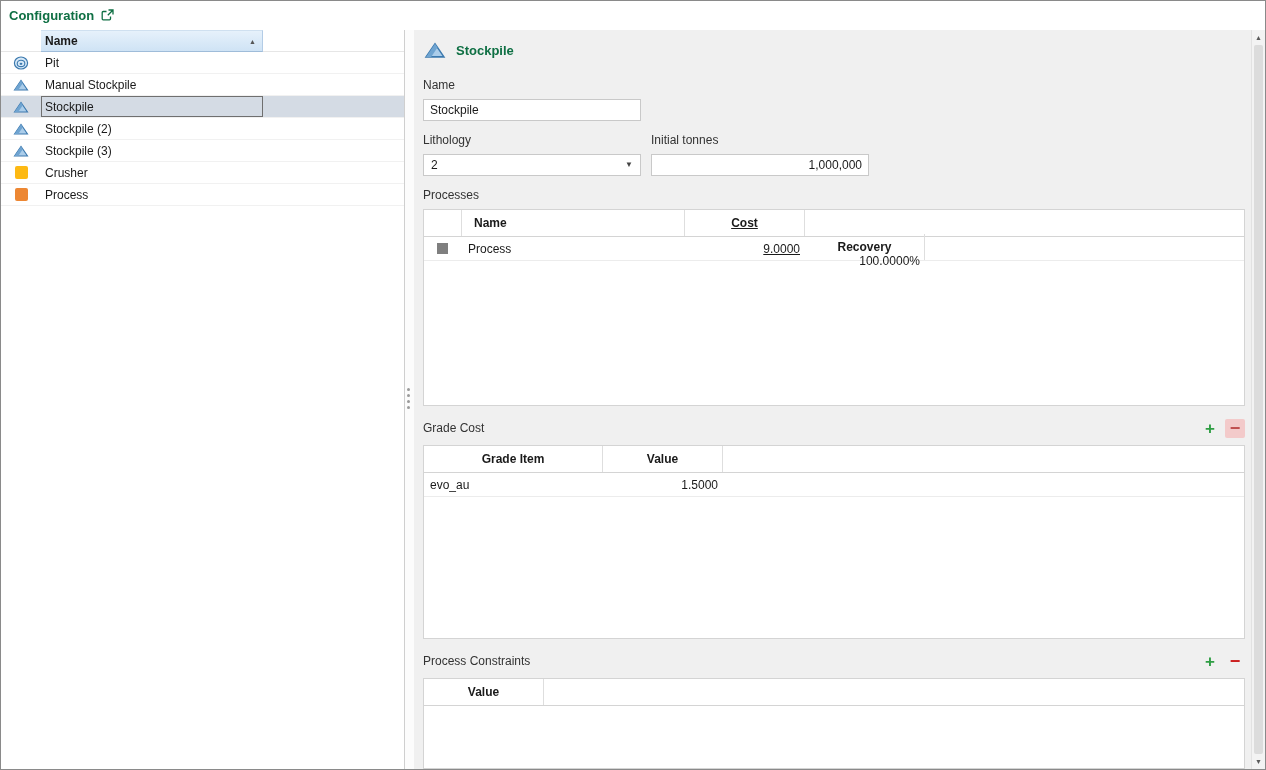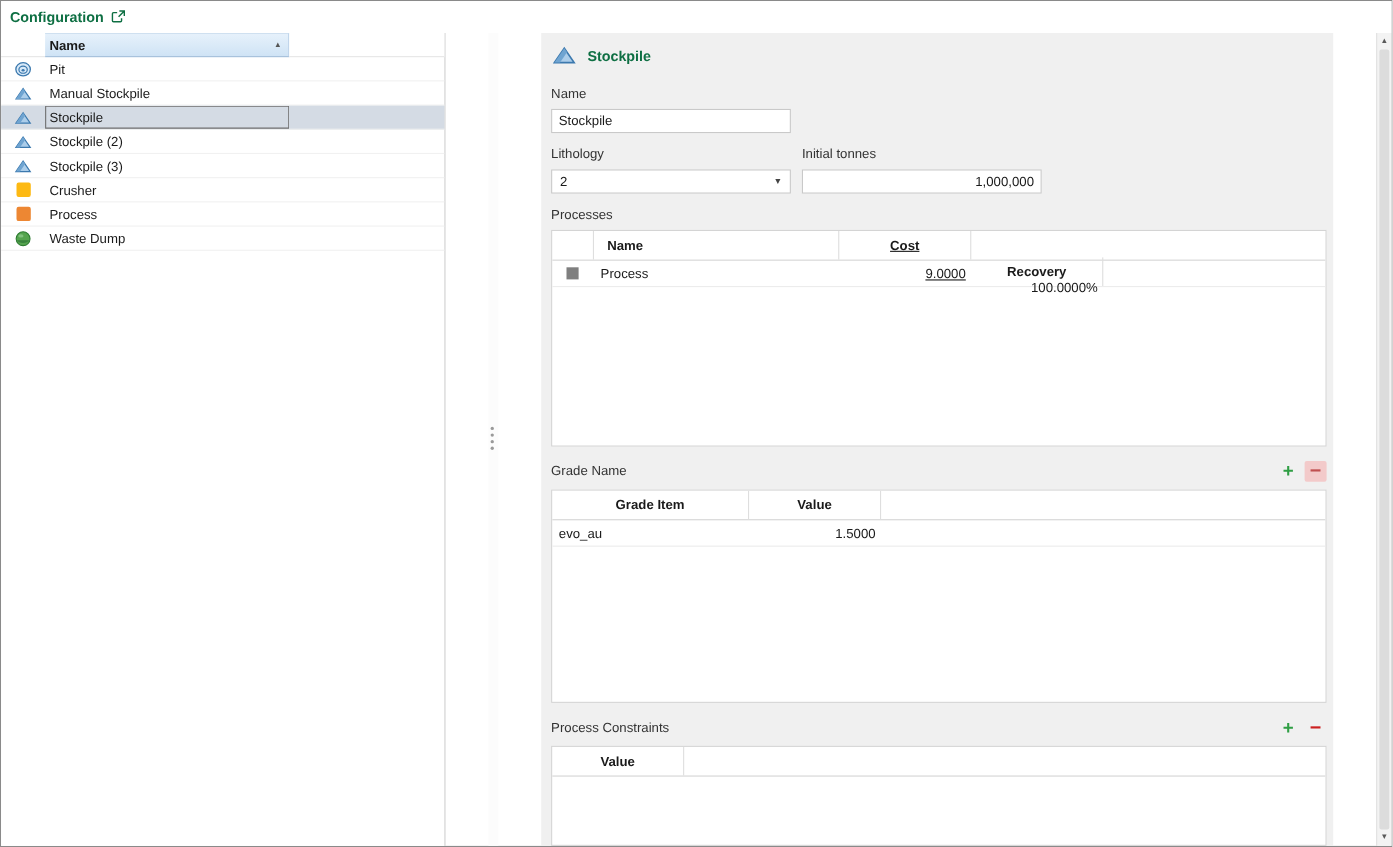--- a/index.html
+++ b/index.html
@@ -15,21 +15,21 @@
     width:1266px;height:770px;overflow:hidden;
     font-family:"Liberation Sans","DejaVu Sans",sans-serif;
     font-size:12px;color:var(--text);background:#fff;
   }
   .window{width:1266px;height:770px;border:1px solid #8a8a8a;display:flex;flex-direction:column;background:#fff;}
   
   .titlebar{height:29px;flex:0 0 29px;display:flex;align-items:center;padding-left:8px;gap:7px;background:#fff;}
   .titlebar .title{font-weight:bold;font-size:13px;color:var(--green);}
   .popout{display:flex;align-items:center;}
   
-  .content{flex:1;display:flex;min-height:0;gap:39px;}
+  .content{flex:1;display:flex;min-height:0;}
   
   .left-panel{width:404px;flex:0 0 404px;background:#fff;border-right:1px solid #cfcfcf;display:flex;flex-direction:column;}
   .list-header{height:22px;flex:0 0 22px;display:flex;}
   .hdr-icon-col{width:40px;background:#fff;border-bottom:1px solid #e6e6e6;}
   .hdr-name{width:222px;background:linear-gradient(#e6f1fb,#cfe3f5);border-bottom:1px solid #9fbcd9;border-right:1px solid #b3cce6;border-top:1px solid #cfe0f0;
     display:flex;align-items:center;justify-content:space-between;padding:0 6px 0 4px;font-weight:bold;}
   .sort-asc{font-size:7px;color:#555;line-height:1;}
   .hdr-fill{flex:1;background:#fff;border-bottom:1px solid #e6e6e6;}
   .lrow{height:22px;display:flex;align-items:stretch;border-bottom:1px solid #f1f1f1;cursor:default;}
   .licon{width:40px;display:flex;align-items:center;justify-content:center;}
@@ -185,31 +185,20 @@
       </div>
 
       <div class="lrow">
         <span class="licon">
             <span class="sq" style="background:#ed8733;"></span>
           </span>
         <span class="lcell">Process</span>
         <span class="lfill"></span>
       </div>
 
-      <div class="lrow">
-        <span class="licon">
-          <svg viewBox="0 0 16 16">
-              <circle cx="8" cy="8" r="6.3" fill="#55a44e" stroke="#2e7d32" stroke-width="1"></circle>
-              <path d="M2.4 9.5 a6.3 4.6 0 0 0 11.2 0 z" fill="#39823d"></path>
-              <ellipse cx="6" cy="5.5" rx="2.4" ry="1.5" fill="#8cc88a" opacity="0.8"></ellipse>
-            </svg>
-        </span>
-        <span class="lcell">Waste Dump</span>
-        <span class="lfill"></span>
-      </div>
     </div>
 
     <div class="splitter">
       <div class="grip">
           <i></i>
           <i></i>
           <i></i>
           <i></i>
         </div>
     </div>
@@ -256,21 +245,21 @@
             </div>
           <div class="td c-name left">Process</div>
           <div class="td c-cost right">9.0000</div>
           <div class="td c-rec right">100.0000%</div>
           <div class="td fill"></div>
         </div>
         <div class="tbody"></div>
       </div>
 
       <div class="section-row">
-        <span class="lbl">Grade Name</span>
+        <span class="lbl">Grade Cost</span>
         <span class="section-actions">
           <span class="btn plus">+</span>
           <span class="btn minus soft">−</span>
         </span>
       </div>
       <div class="table grade-table">
         <div class="thead">
           <div class="th c-item">Grade Item</div>
           <div class="th c-val">Value</div>
           <div class="th fill"></div>

